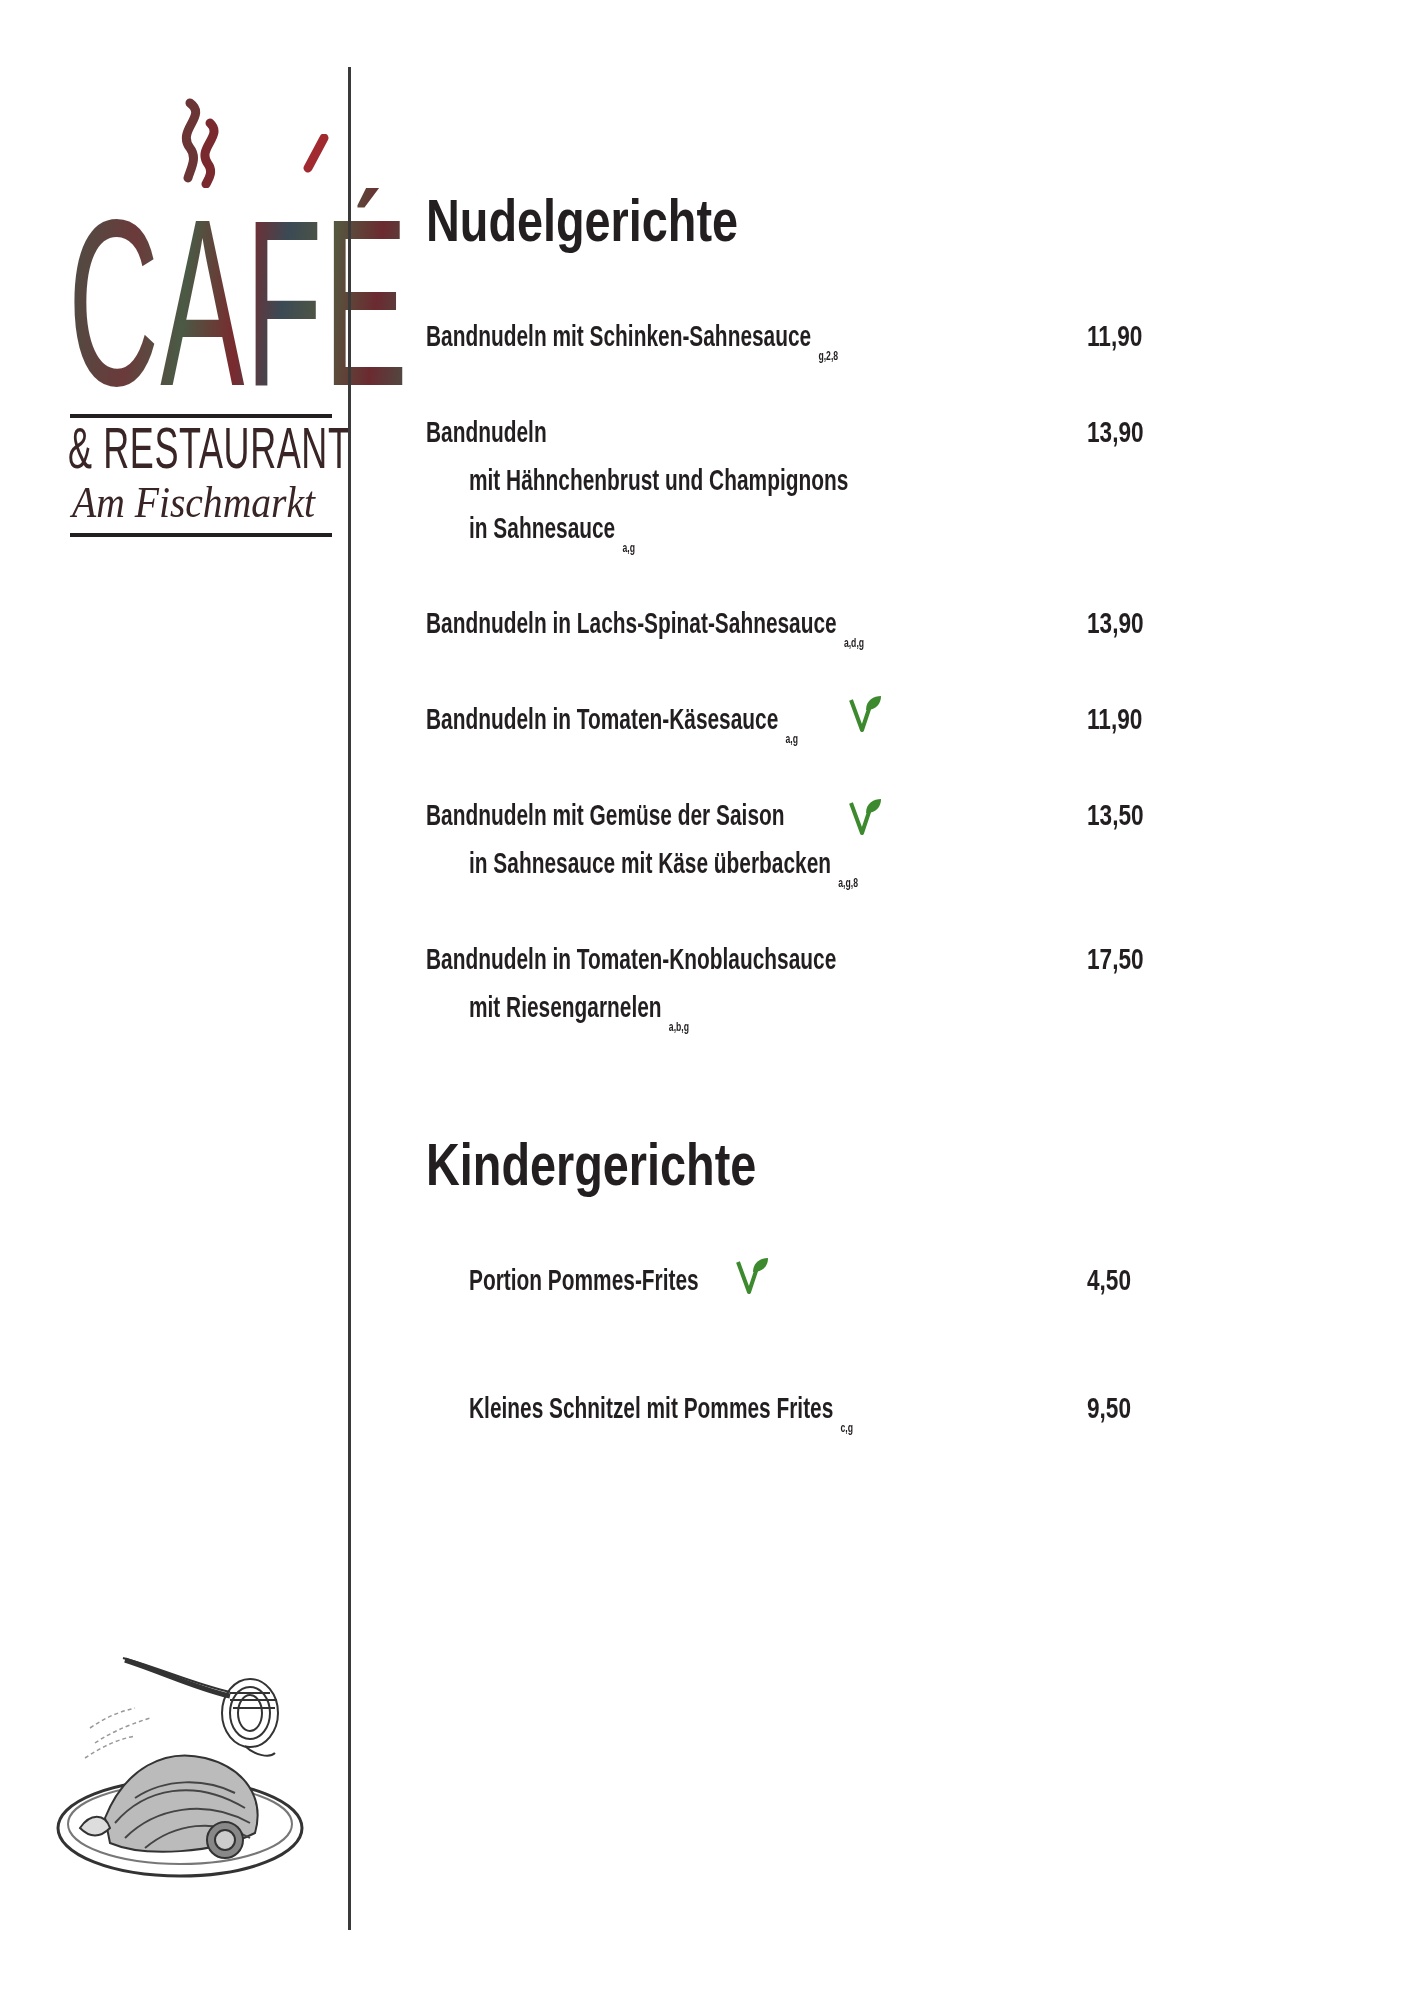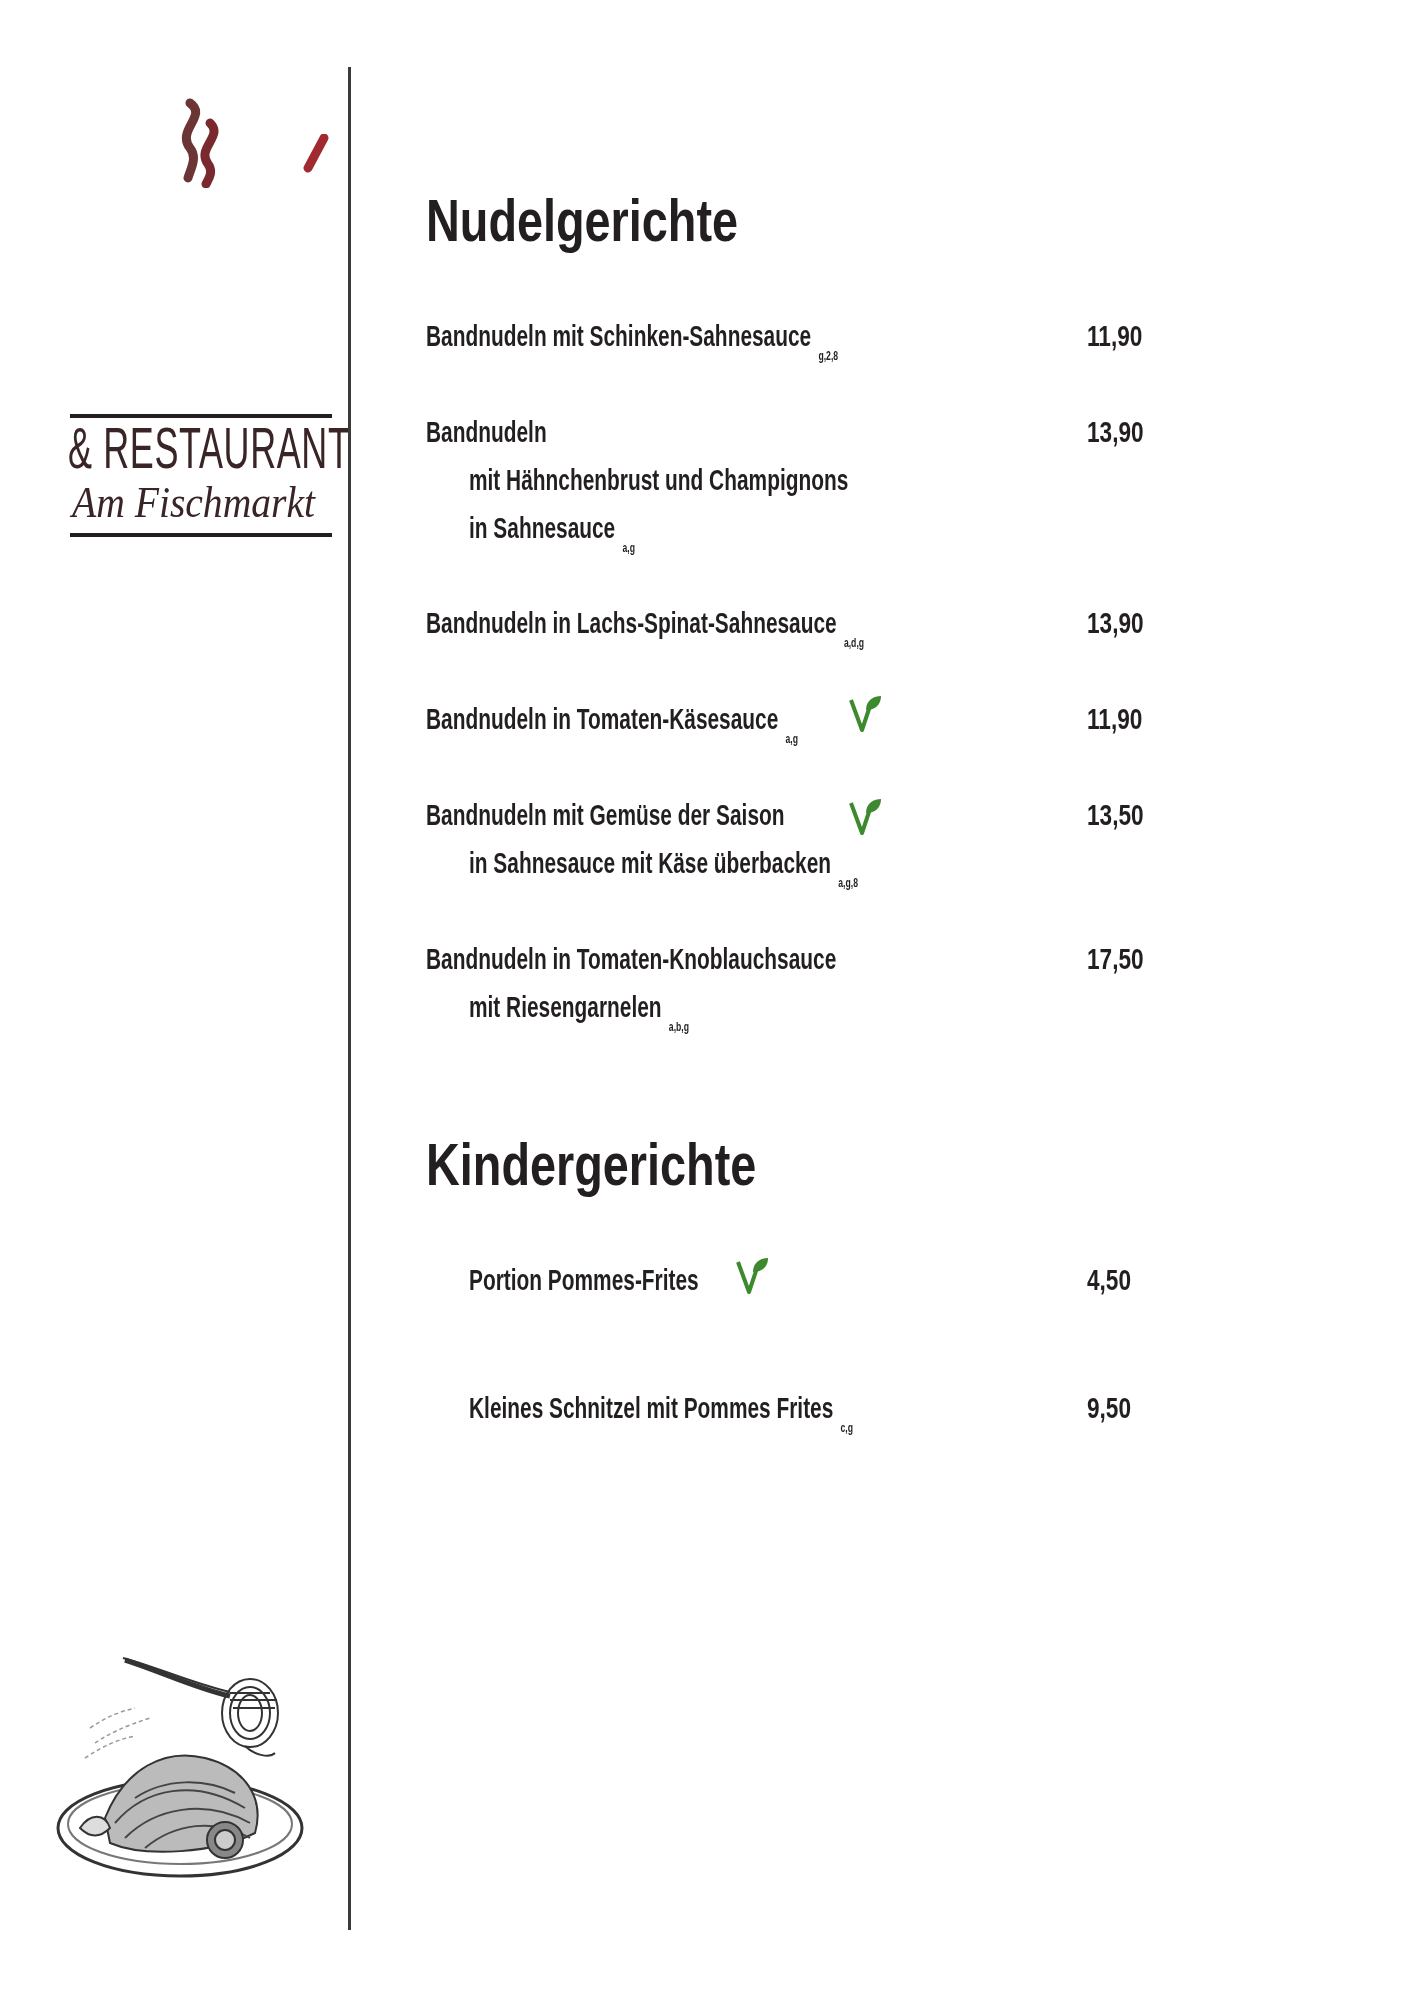--- a/index.html
+++ b/index.html
@@ -28,20 +28,23 @@
 <body>
 
 <div class="logo">
   <svg class="steam" viewBox="0 0 60 90">
     <path d="M22 5 C 40 18, 8 32, 22 50 C 30 60, 22 72, 20 80" stroke="#6b3535" stroke-width="9" fill="none" stroke-linecap="round"></path>
     <path d="M42 25 C 56 38, 28 50, 40 66 C 46 74, 40 82, 38 86" stroke="#7a2a2e" stroke-width="9" fill="none" stroke-linecap="round"></path>
   </svg>
   <svg style="position:absolute;left:232px;top:36px;width:30px;height:40px;" viewBox="0 0 30 40">
     <path d="M24 4 L8 34" stroke="#a12a30" stroke-width="9" stroke-linecap="round"></path>
   </svg>
+  <div class="cafe">
+    <span class="cafe-text">CAFÉ</span>
+  </div>
   <div class="rule" style="top:316px;"></div>
   <div class="restaurant">&amp; RESTAURANT</div>
   <div class="fischmarkt">Am Fischmarkt</div>
   <div class="rule" style="top:435px;"></div>
 </div>
 
 <div class="divider"></div>
 
 <svg class="illustration" viewBox="0 0 260 240">
   <g fill="none" stroke="#333" stroke-width="2">

